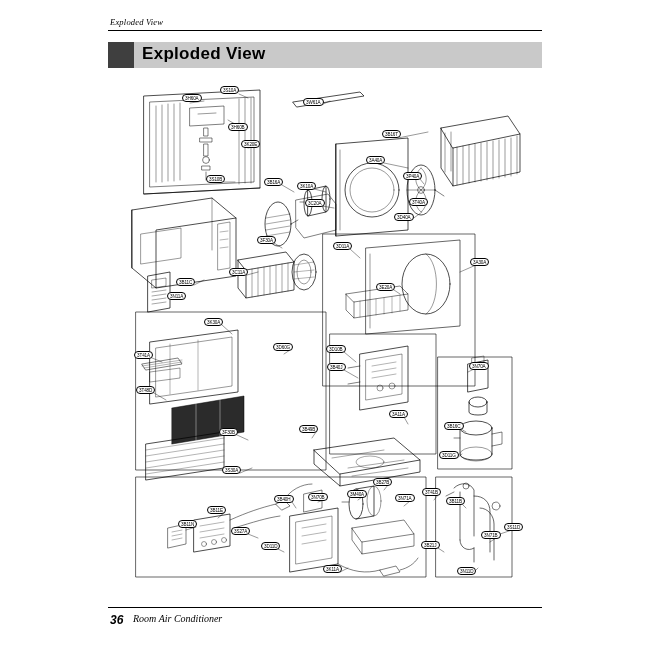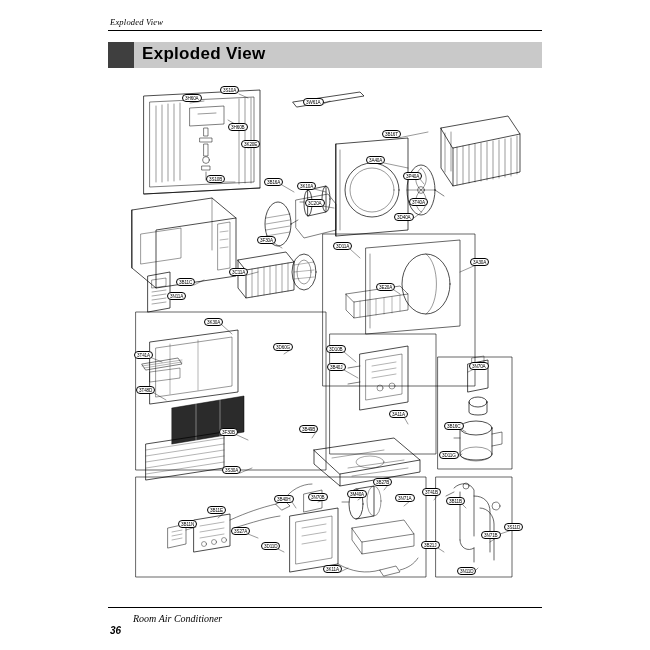--- a/index.html
+++ b/index.html
@@ -74,23 +74,22 @@
     height: 1px;
     background: #000000;
   }
   .footer-page {
     position: absolute;
     left: 110px;
     top: 613px;
     font-family: "Liberation Sans", sans-serif;
     font-weight: bold;
     font-style: italic;
-    font-size: 10px;
+    font-size: 12px;
     color: #000000;
-    margin-top: 12px;
   }
   .footer-title {
     position: absolute;
     left: 133px;
     top: 613px;
     font-family: "Liberation Serif", serif;
     font-style: italic;
     font-size: 10px;
     color: #000000;
   }

